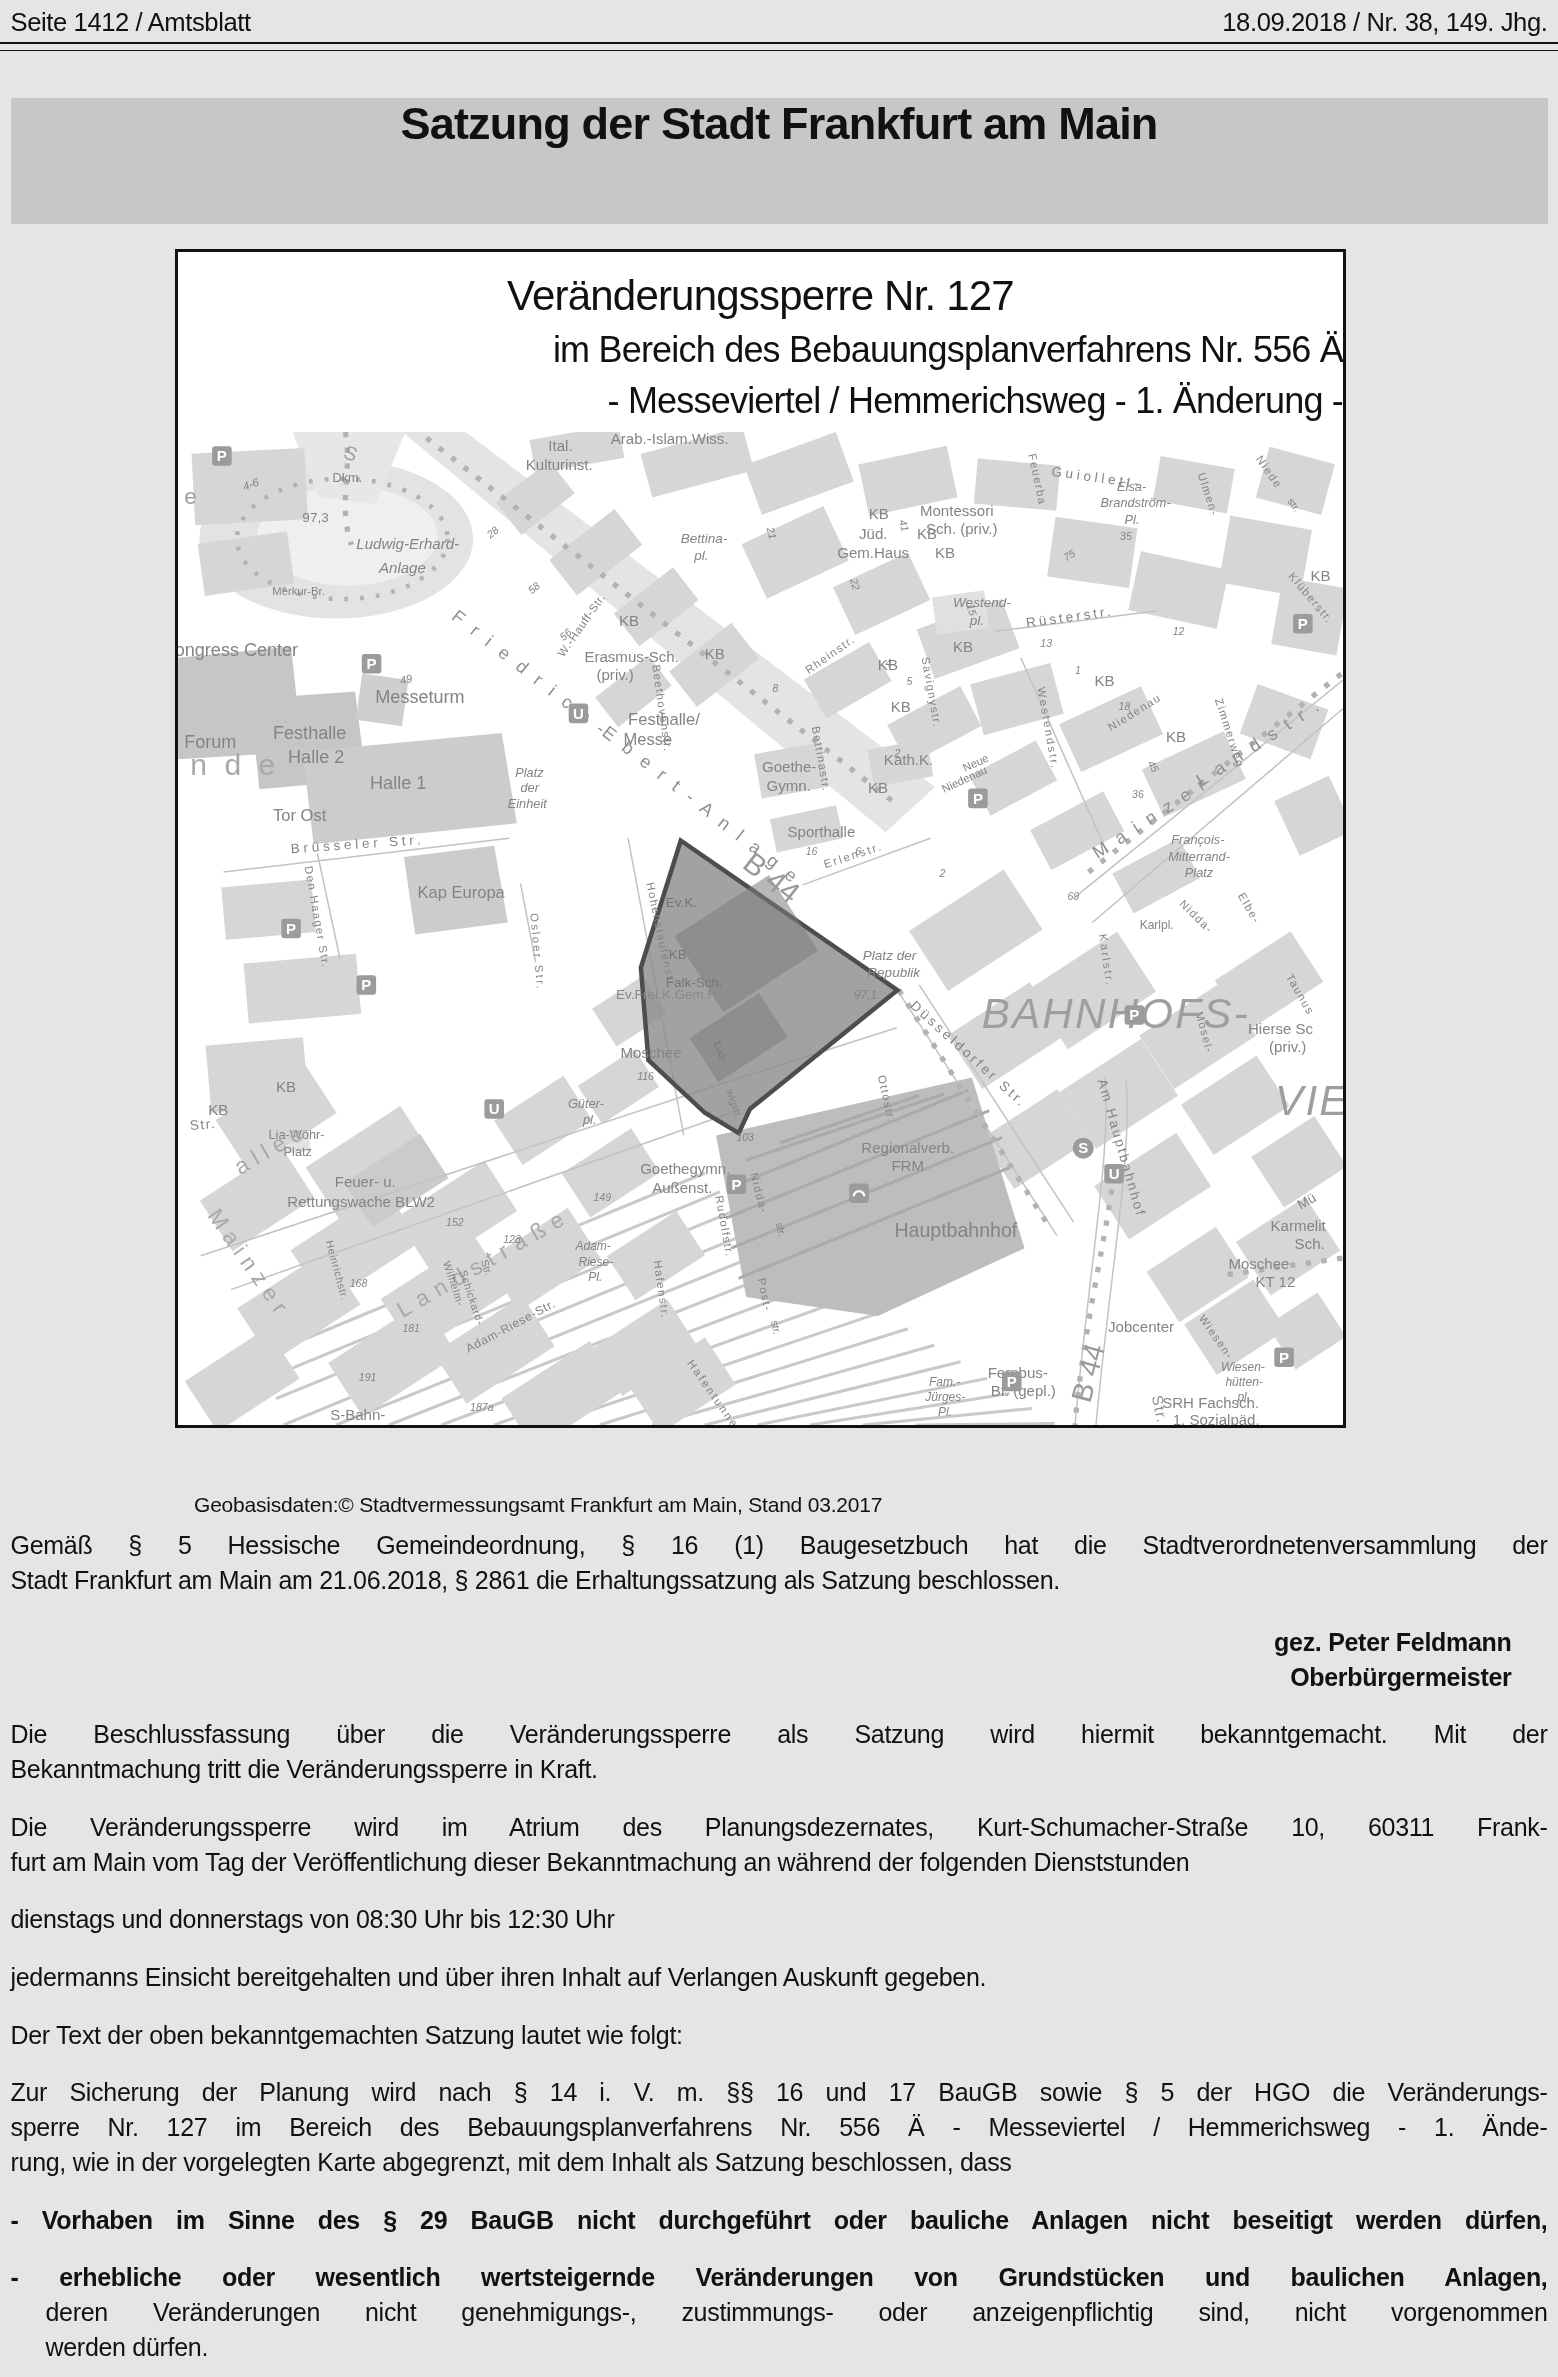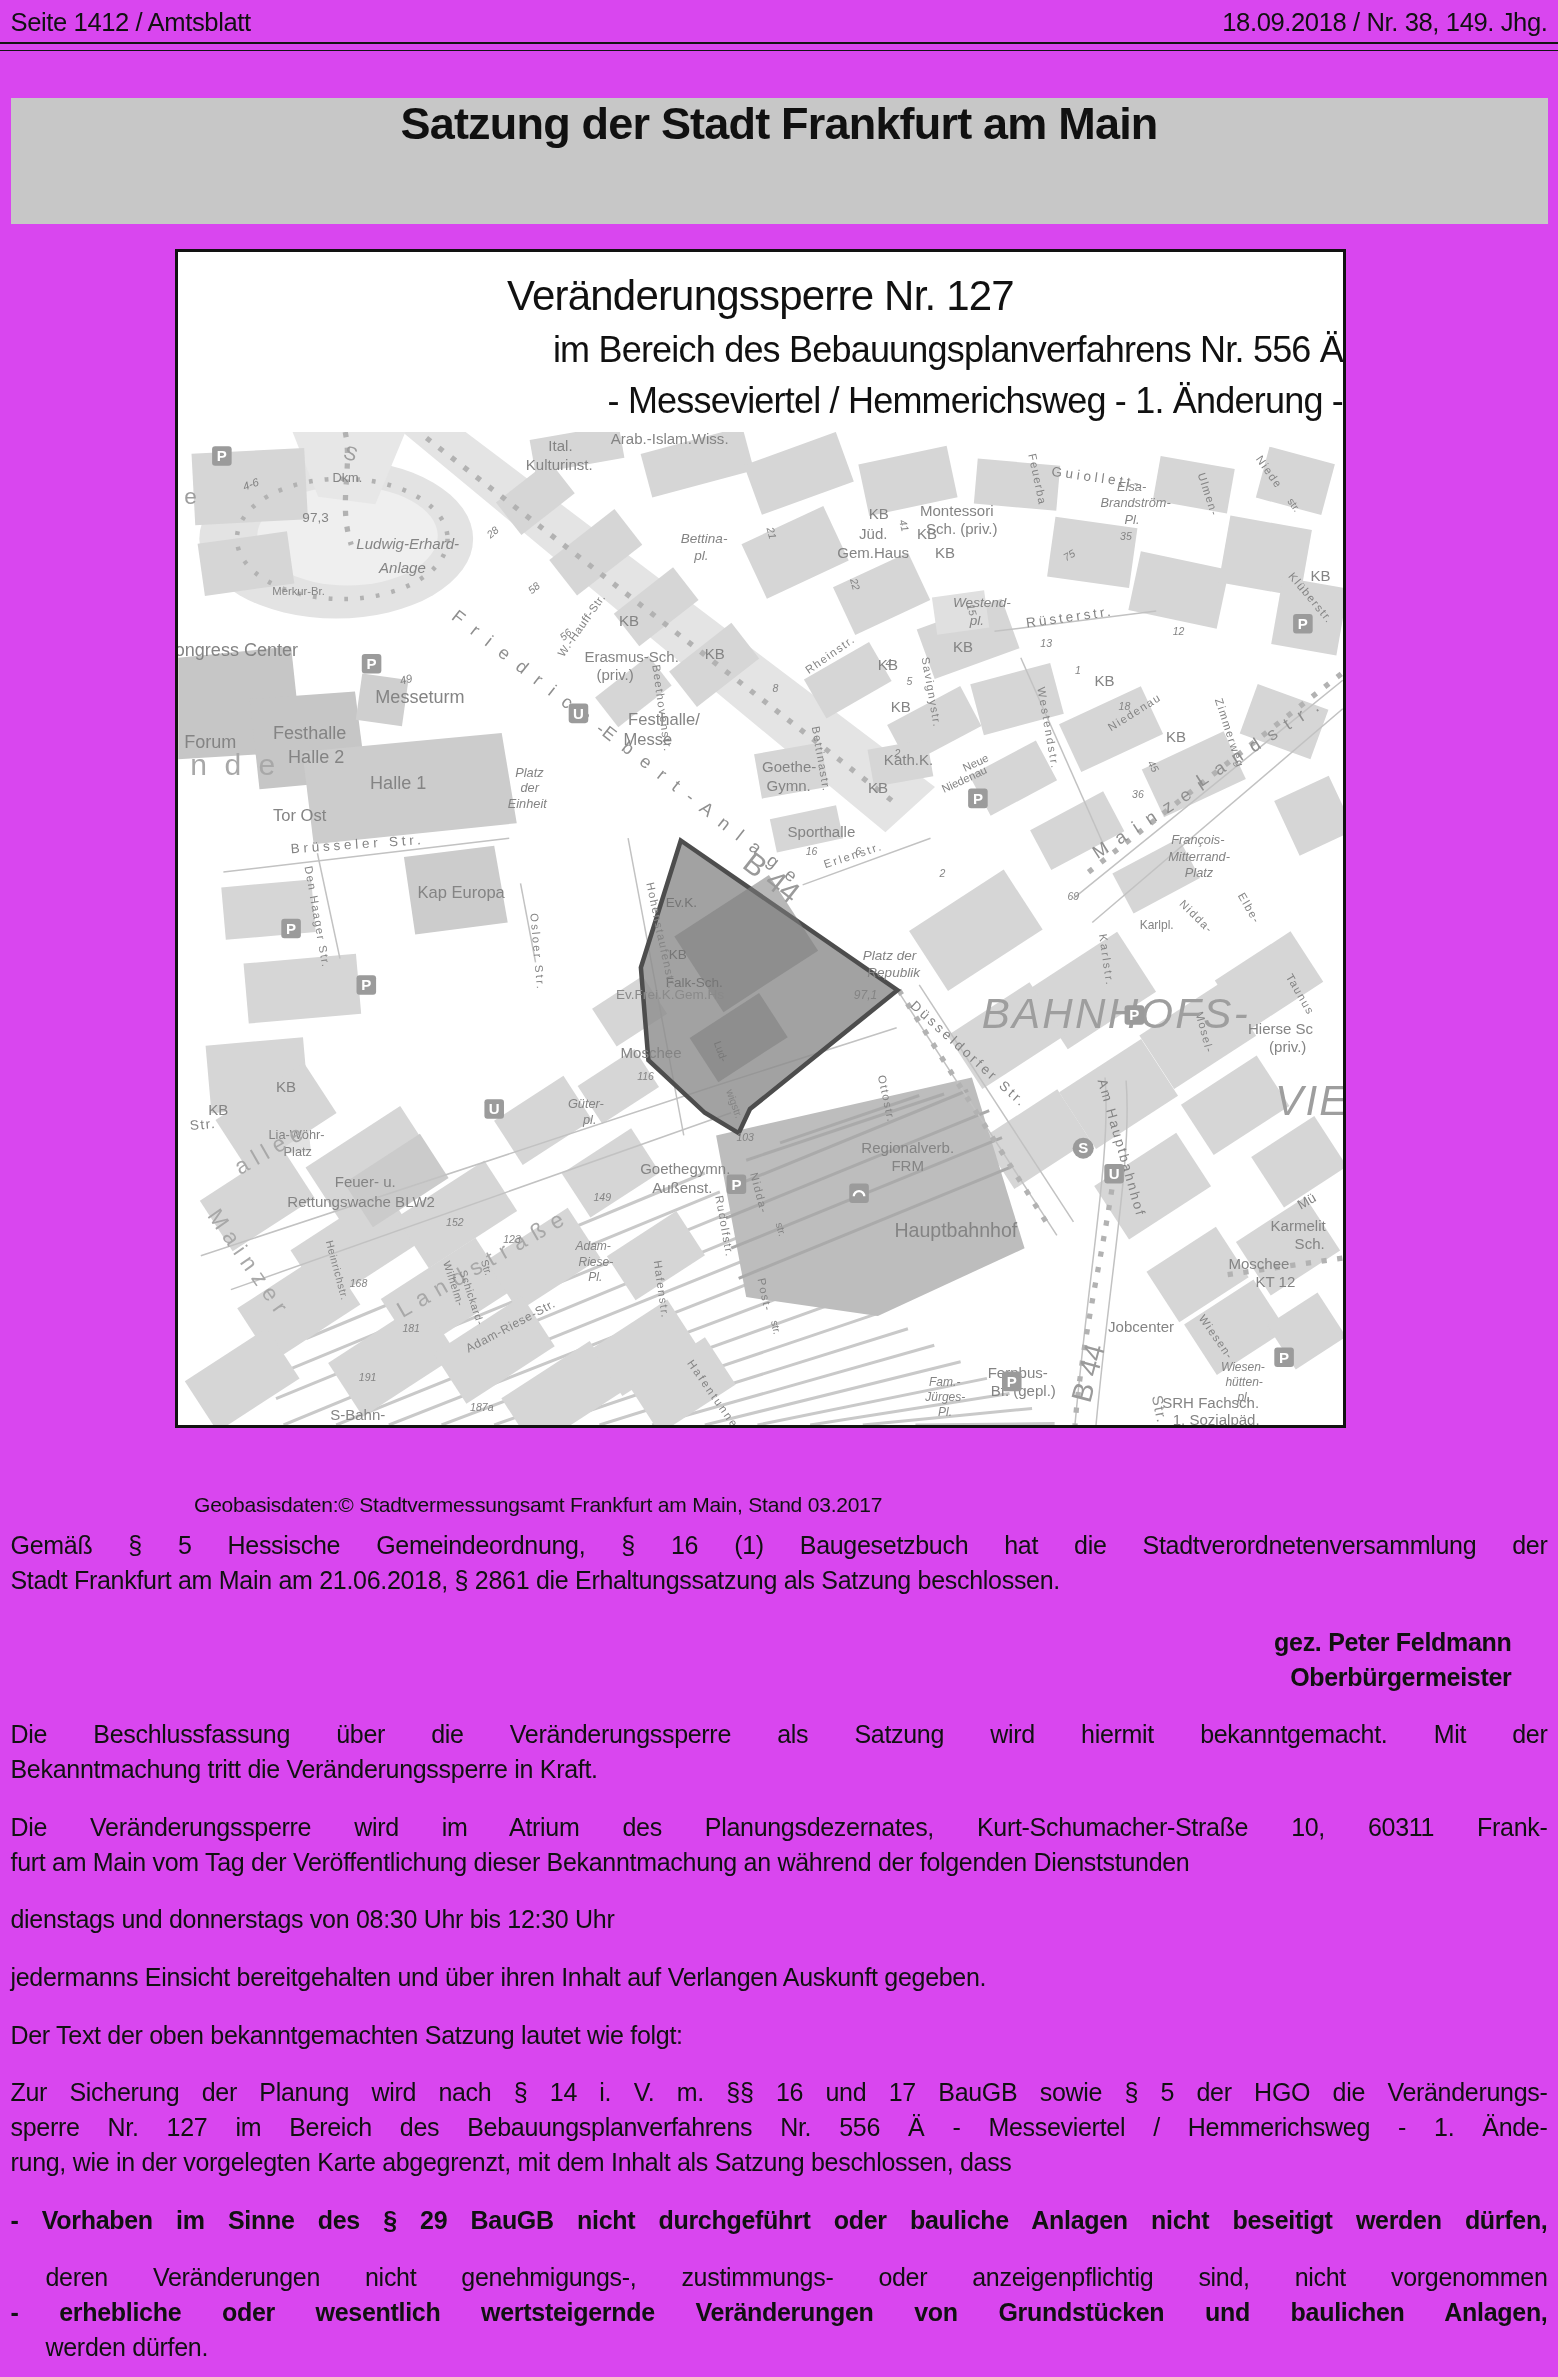--- a/index.html
+++ b/index.html
@@ -1,16 +1,16 @@
 <!DOCTYPE html>
 <html style="font-size:12px"><head>
 <meta charset="utf-8">
 <style>
   html,body{margin:0;padding:0;background:#ffffff;}
-  #page{position:relative;width:1558px;height:2377px;background:#d946ef;overflow:hidden;
+  #page{position:relative;width:1558px;height:2377px;background:#e5e5e5;overflow:hidden;
         font-family:"Liberation Sans","DejaVu Sans",sans-serif;color:#111;}
   
   #hdr{position:absolute;left:10.5px;right:10.5px;top:7.5px;font-size:25.6px;letter-spacing:-0.4px;}
   #hdr .l{float:left;} #hdr .r{float:right;}
   #rule{position:absolute;left:0;right:0;top:42px;height:6px;
         border-top:2.3px solid #141414;border-bottom:0.8px solid #141414;}
   
   #banner{position:absolute;left:10.5px;right:10.5px;top:98px;height:126px;
           display:flex;justify-content:center;}
   #banner h1{margin:0;font-size:45px;font-weight:bold;letter-spacing:-0.8px;}
@@ -499,20 +499,20 @@
       </div>
       <div class="para">
         <div class="ln first jl">Zur Sicherung der Planung wird nach § 14 i. V. m. §§ 16 und 17 BauGB sowie § 5 der HGO die Veränderungs-</div>
         <div class="ln jl">sperre Nr. 127 im Bereich des Bebauungsplanverfahrens Nr. 556 Ä - Messeviertel / Hemmerichsweg - 1. Ände-</div>
         <div class="ln">rung, wie in der vorgelegten Karte abgegrenzt, mit dem Inhalt als Satzung beschlossen, dass</div>
       </div>
       <div class="para bullet">
         <div class="ln first jl">- Vorhaben im Sinne des § 29 BauGB nicht durchgeführt oder bauliche Anlagen nicht beseitigt werden dürfen,</div>
       </div>
       <div class="para bullet">
+        <div class="ln first jl">- erhebliche oder wesentlich wertsteigernde Veränderungen von Grundstücken und baulichen Anlagen,</div>
         <div class="ln jl">deren Veränderungen nicht genehmigungs-, zustimmungs- oder anzeigenpflichtig sind, nicht vorgenommen</div>
-        <div class="ln first jl">- erhebliche oder wesentlich wertsteigernde Veränderungen von Grundstücken und baulichen Anlagen,</div>
         <div class="ln">werden dürfen.</div>
       </div>
     </section>
 
 </div>
 
 
 </body></html>

